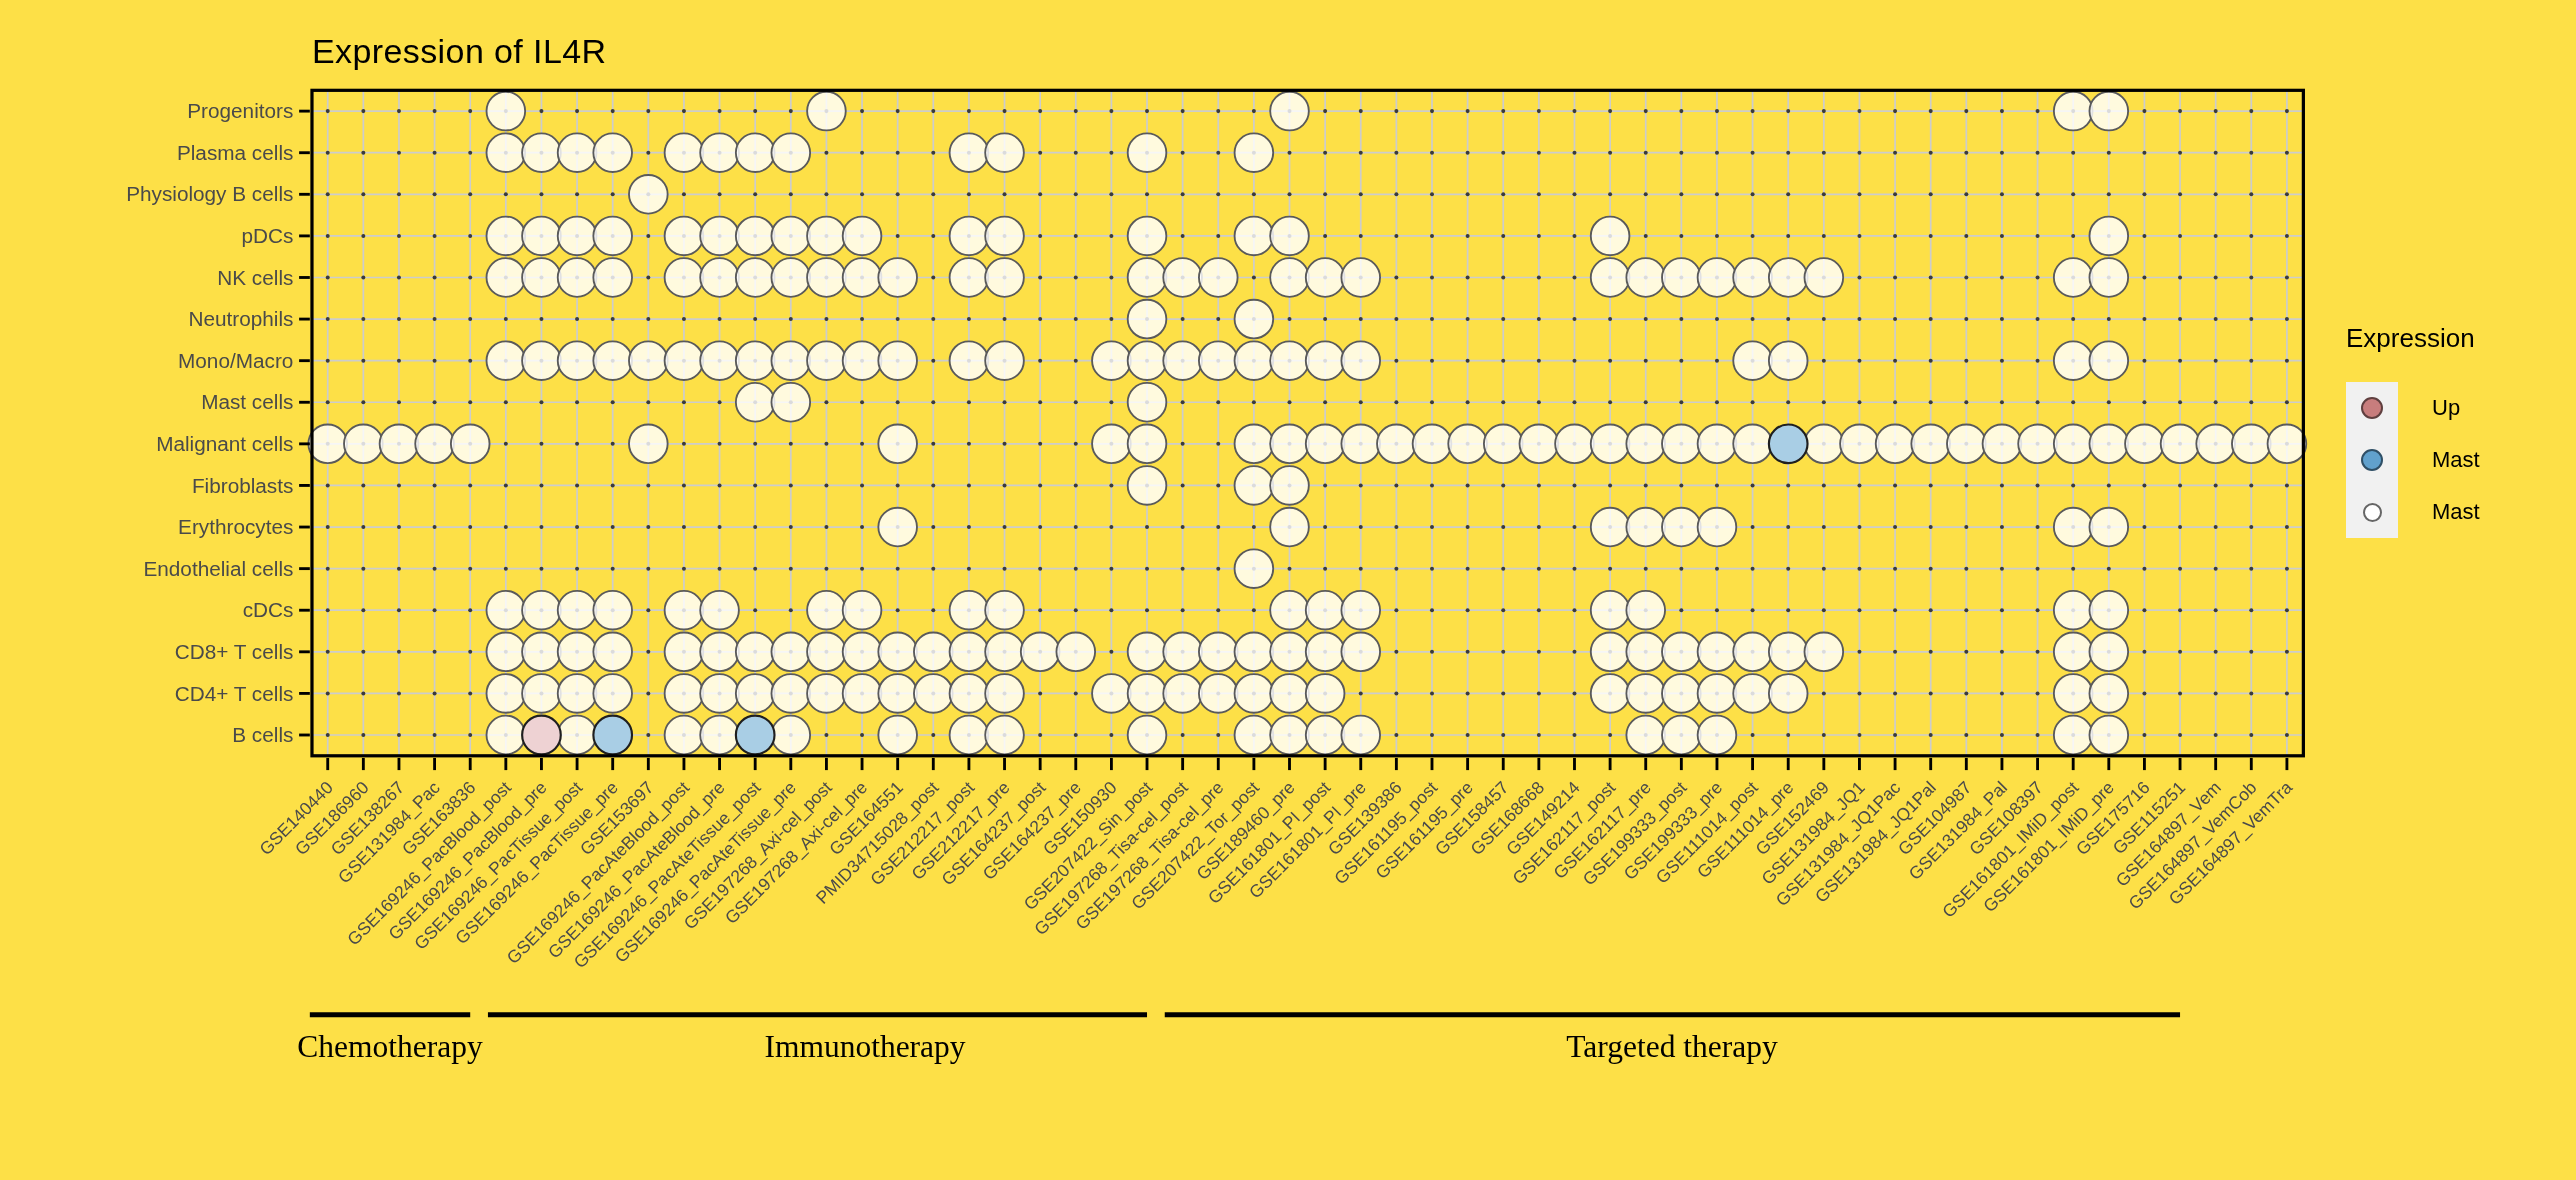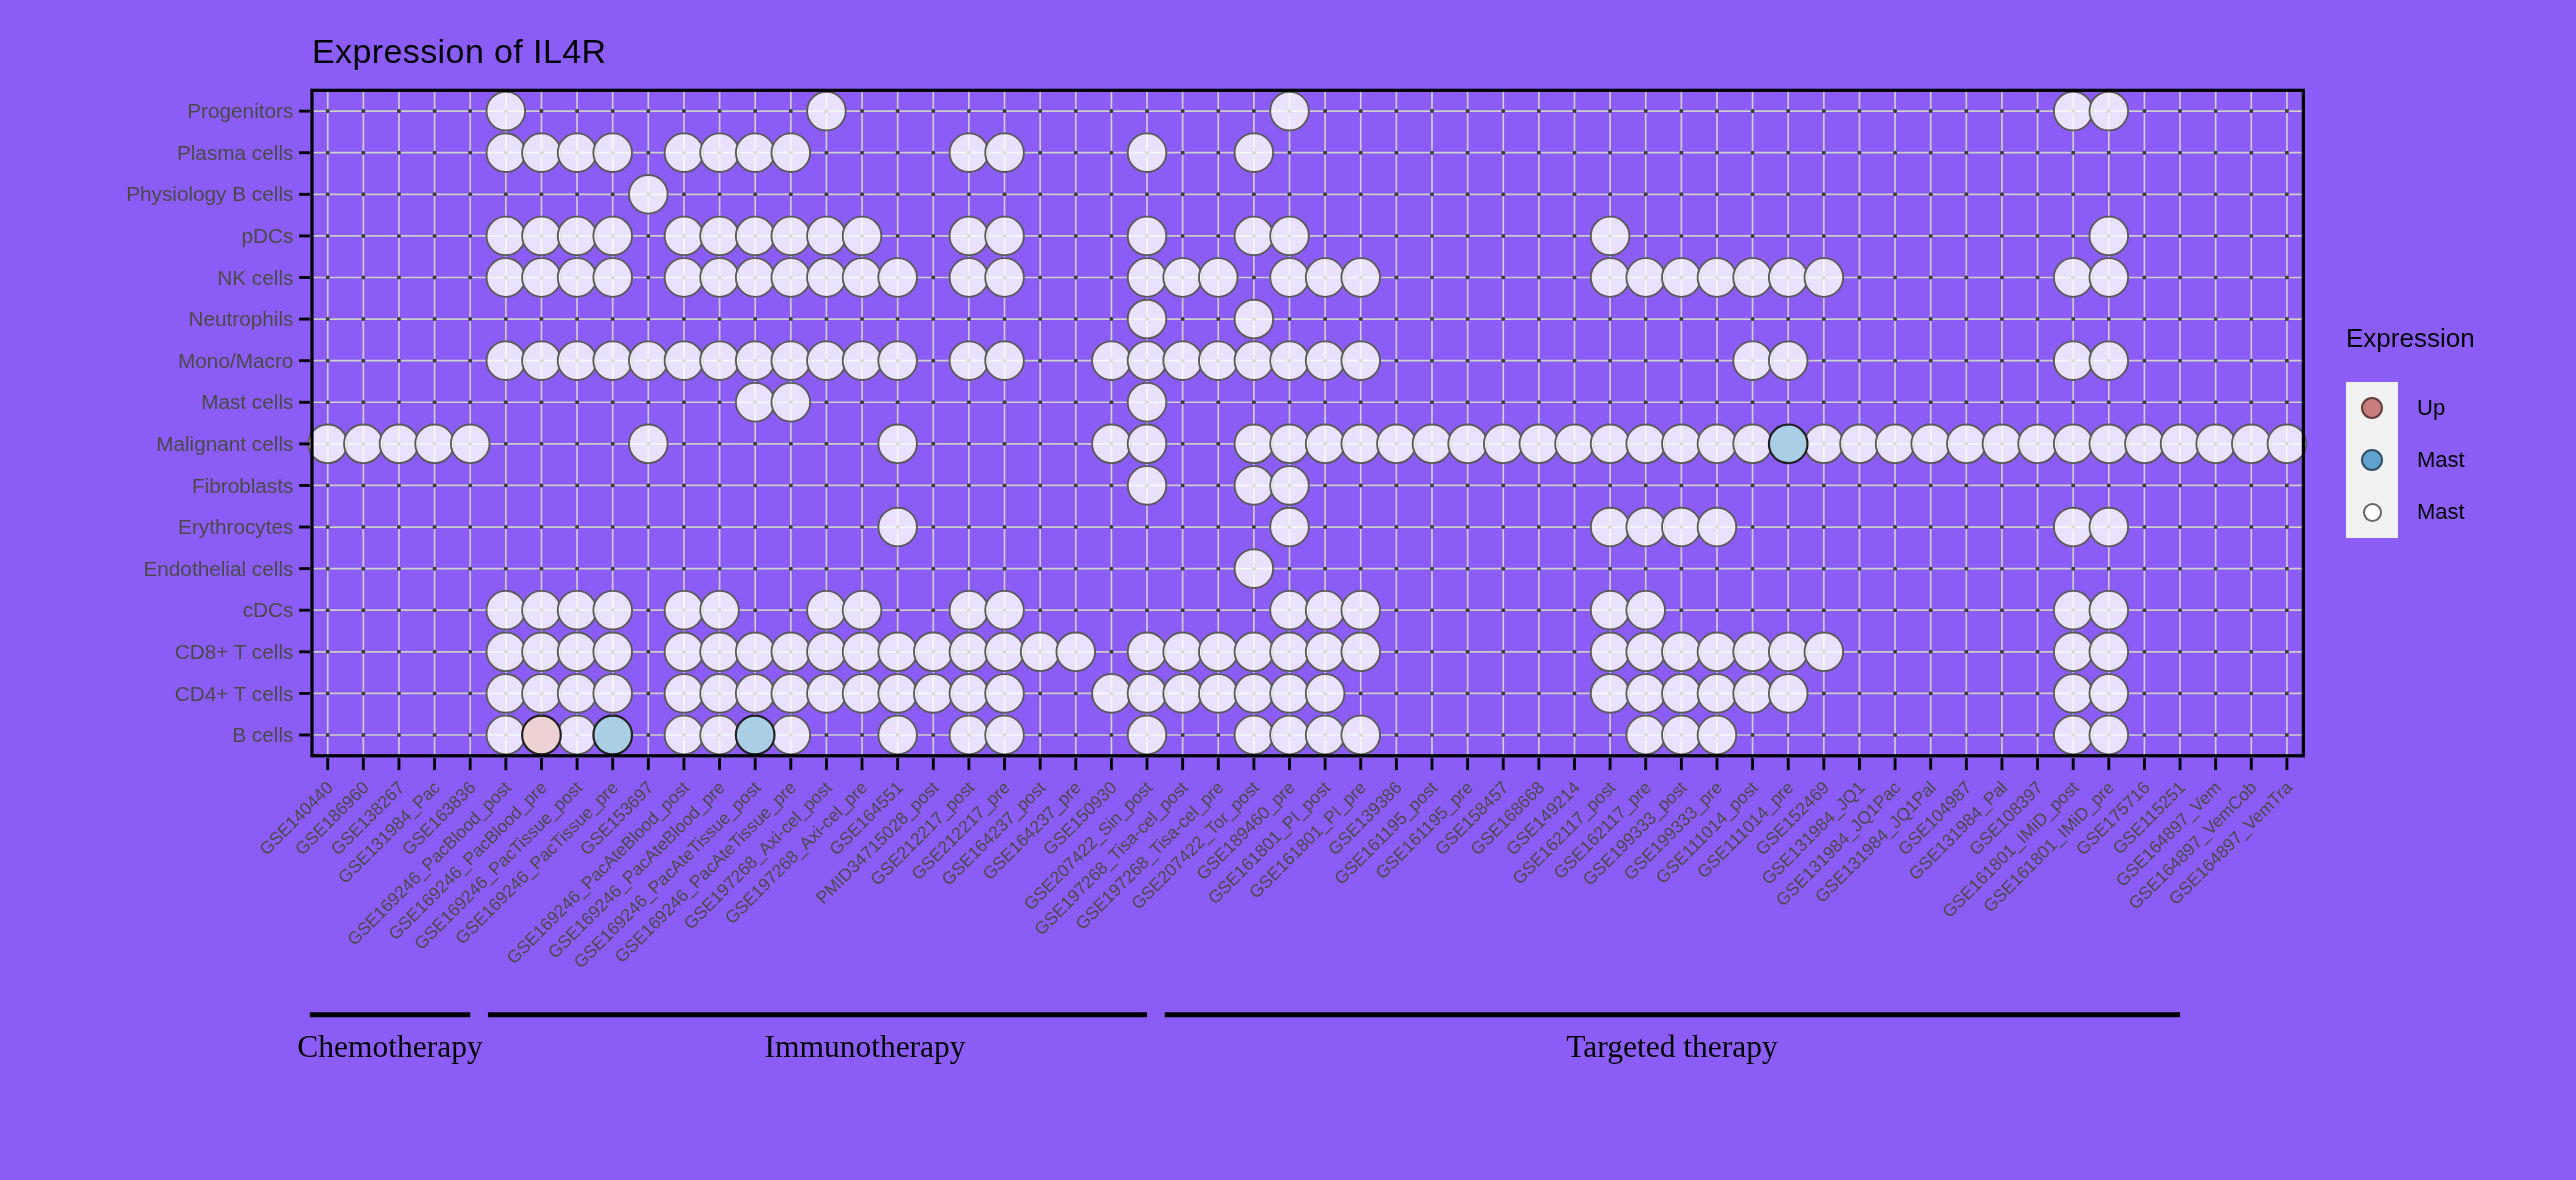--- a/index.html
+++ b/index.html
@@ -1,19 +1,19 @@
 <!DOCTYPE html>
 <html style="font-size:11.4px"><head>
 <meta charset="utf-8">
 <style>
   html,body{margin:0;padding:0;background:#ffffff;}
   .chart-root{
     position:relative;
     width:2576px;height:1181px;
-    background:#8b5cf6;
+    background:#fde047;
     font-family:"Liberation Sans", sans-serif;
     overflow:hidden;
   }
   .chart-title{
     position:absolute;left:312px;top:31.5px;
     font-size:34px;color:#000;letter-spacing:0.4px;
   }
   svg.plot{position:absolute;left:0;top:0;}
   .legend{
     position:absolute;left:2346px;top:323px;width:229px;
@@ -22,21 +22,21 @@
   .legend-key{display:flex;align-items:center;height:52px;}
   .key-box{
     width:52px;height:52px;background:#f1f1f1;
     display:flex;align-items:center;justify-content:center;
     flex:0 0 52px;
   }
   .key-dot{border-radius:50%;}
   .key-dot.up{width:18px;height:18px;border:2.1px solid #5f3f3f;}
   .key-dot.down{width:18px;height:18px;border:2.1px solid #2f4f66;}
   .key-dot.none{width:15px;height:15px;border:2.1px solid #666;background:#fff;}
-  .key-label{font-size:22px;color:#000;margin-left:19px;}
+  .key-label{font-size:22px;color:#000;margin-left:34px;}
   .group-label{
     position:absolute;transform:translateX(-50%);
     font-family:"Liberation Serif", serif;
     font-size:31.5px;color:#000;white-space:nowrap;
     top:1029px;
   }
 </style>
 </head>
 <body>
 

